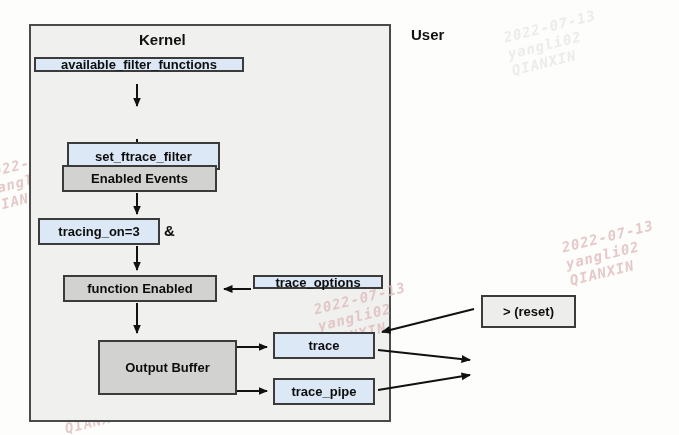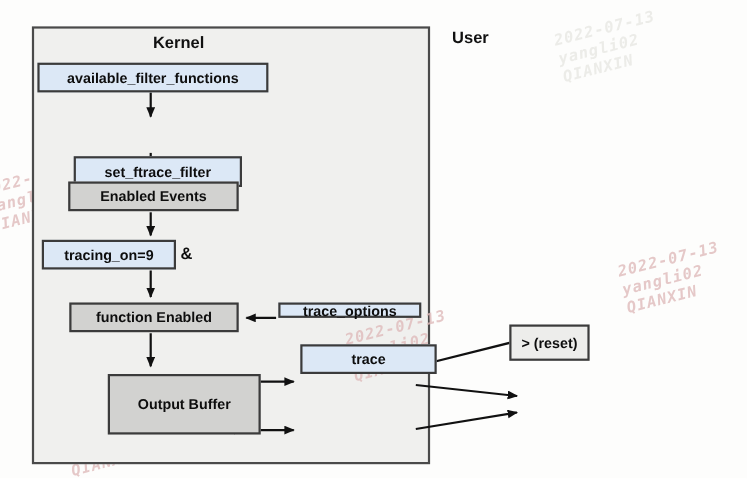--- a/index.html
+++ b/index.html
@@ -35,31 +35,31 @@
   .node{
     position:absolute;z-index:4;
     display:flex;align-items:center;justify-content:center;
     border:2px solid var(--border,#3b3b3b);
     font-weight:bold;font-size:13px;color:#0d0d0d;
     box-sizing:border-box;white-space:nowrap;
   }
   .node.blue{background:var(--node-blue,#dce8f6);}
   .node.gray{background:var(--node-gray,#d2d2d0);}
   .node.plain{background:var(--node-plain,#ededeb);}
-  #n-available{left:34px;top:57px;width:210px;height:27px;}
+  #n-available{left:34px;top:57px;width:210px;height:15px;}
   #n-setftrace{left:67px;top:110px;width:153px;height:28px;margin-top:32px;}
   #n-enabled{left:62px;top:165px;width:155px;height:27px;}
   #n-tracingon{left:38px;top:218px;width:122px;height:27px;}
   #n-currenttracer{left:183px;top:218px;width:190px;height:27px;}
   #n-functracer{left:63px;top:275px;width:154px;height:27px;}
   #n-traceopts{left:253px;top:275px;width:130px;height:14px;}
   #n-outbuf{left:98px;top:340px;width:139px;height:55px;}
-  #n-trace{left:273px;top:313px;width:124px;height:27px;}
+  #n-trace{left:273px;top:332px;width:102px;height:27px;}
   #n-tracepipe{left:273px;top:378px;width:102px;height:27px;}
-  #n-reset{left:463px;top:295px;width:73px;height:33px;}
+  #n-reset{left:481px;top:295px;width:95px;height:33px;}
   #n-traceout{left:477px;top:347px;width:141px;height:43px;}
   .amp{
     position:absolute;left:164px;top:222px;z-index:4;
     font-weight:bold;font-size:15px;color:#0d0d0d;
   }
   
   svg.arrows{position:absolute;left:0;top:0;z-index:3;pointer-events:none;}
 </style>
 </head>
 <body>
@@ -127,21 +127,22 @@
 
     <line x1="474" y1="309" x2="382" y2="332" stroke="#111" stroke-width="2" marker-end="url(#ah)"></line>
 
     <line x1="378" y1="350" x2="470" y2="360" stroke="#111" stroke-width="2" marker-end="url(#ah)"></line>
     <line x1="378" y1="390" x2="470" y2="375" stroke="#111" stroke-width="2" marker-end="url(#ah)"></line>
   </svg>
 
   <div class="node blue" id="n-available">available_filter_functions</div>
   <div class="node blue" id="n-setftrace">set_ftrace_filter</div>
   <div class="node gray" id="n-enabled">Enabled Events</div>
-  <div class="node blue" id="n-tracingon">tracing_on=9</div>
+  <div class="node blue" id="n-tracingon">tracing_on=3</div>
   <div class="amp">&amp;</div>
   <div class="node gray" id="n-functracer">function Enabled</div>
   <div class="node blue" id="n-traceopts">trace_options</div>
   <div class="node gray" id="n-outbuf">Output Buffer</div>
   <div class="node blue" id="n-trace">trace</div>
+  <div class="node blue" id="n-tracepipe">trace_pipe</div>
   <div class="node plain" id="n-reset">&gt; (reset)</div>
 
 </div>
 
 </body></html>

